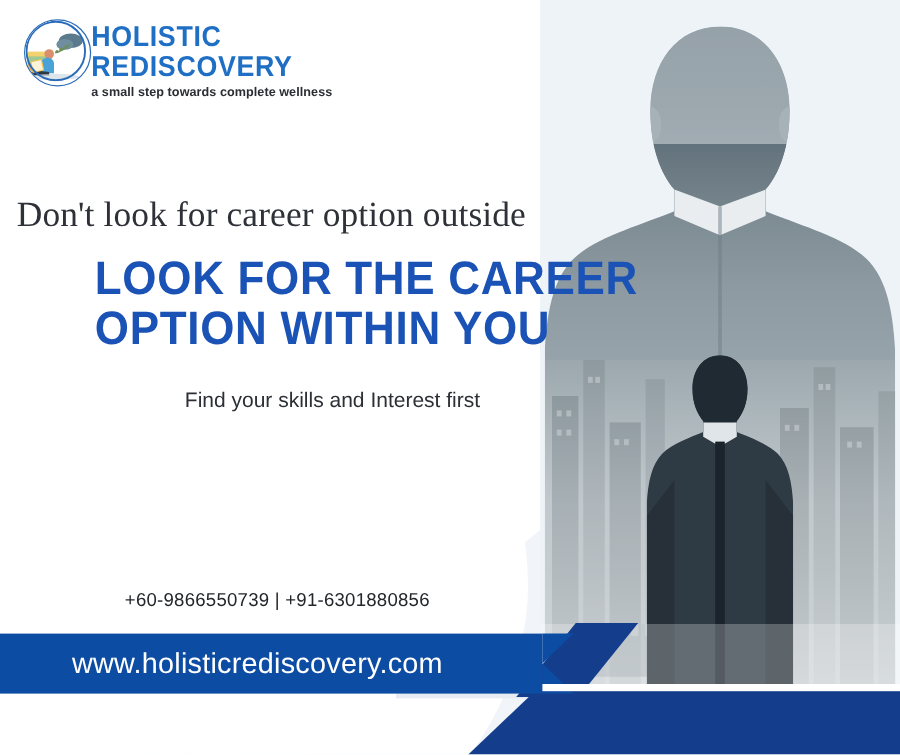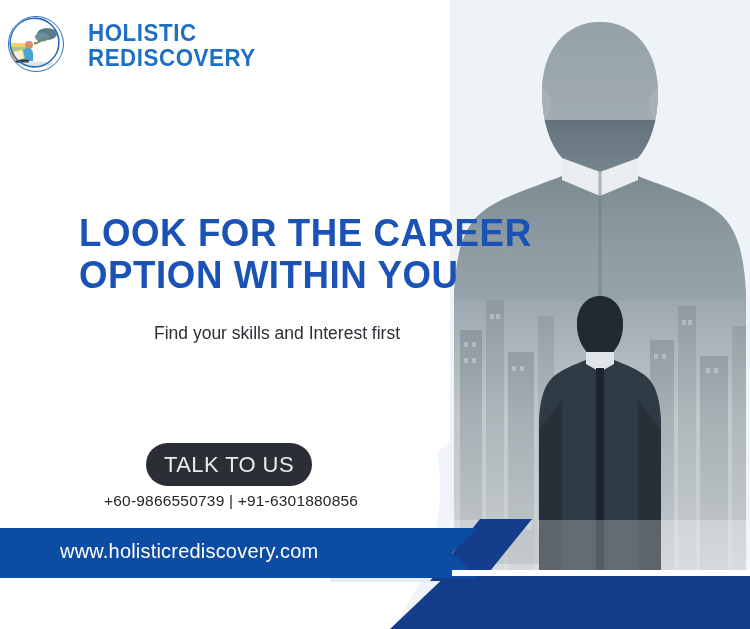--- a/index.html
+++ b/index.html
@@ -58,25 +58,25 @@
     top: 0;
     width: 300px;
     height: 600px;
     overflow: hidden;
   }
   .photo svg { display: block; }
 
   
   .logo-block {
     position: absolute;
-    left: 8px;
+    left: 20px;
     top: 14px;
     display: flex;
-    align-items: center;
-    gap: 24px;
+    align-items: flex-start;
+    gap: 0;
   }
   .logo-mark {
     width: 54px;
     height: 54px;
     border-radius: 50%;
     border: 1.6px solid #2b6cb8;
     background: #ffffff;
     overflow: hidden;
     position: relative;
     flex: none;
@@ -186,21 +186,21 @@
     width: 0;
     height: 0;
     border-top: 25px solid #0d4ca3;
     border-bottom: 25px solid #0d4ca3;
     border-right: 26px solid transparent;
   }
   .url-text {
     position: absolute;
     left: 60px;
     top: 540px;
-    font-size: 20px;
+    font-size: 24px;
     color: #ffffff;
     letter-spacing: 0.2px;
     white-space: nowrap;
   }
   .navy-band {
     position: absolute;
     left: 0;
     top: 570px;
     width: 750px;
     height: 59px;
@@ -356,30 +356,31 @@
         <path d="M11,42 C8,42 5,43 3,44 L3,46 L20,46 L20,43 Z" fill="#2e3944"></path>
         <rect x="5" y="33" width="10" height="10" rx="1" fill="#f3c55a" transform="rotate(-12 10 38)"></rect>
         <rect x="6" y="34" width="8" height="8" fill="#fdf3d8" transform="rotate(-12 10 38)"></rect>
         <ellipse cx="25" cy="47" rx="20" ry="2.5" fill="#c9d6de" opacity="0.6"></ellipse>
         <circle cx="25.5" cy="25.5" r="24.4" fill="none" stroke="#2b6cb8" stroke-width="1.6"></circle>
       </svg>
     </div>
     <div class="logo-text">
       <div class="logo-line1">HOLISTIC</div>
       <div class="logo-line2">REDISCOVERY</div>
+      <div class="logo-tag">a small step towards complete wellness</div>
     </div>
   </div>
 
+  <div class="headline-1">Don't look for career option outside</div>
   <div class="headline-2">
     <span>LOOK FOR THE CAREER</span>
     <span>OPTION WITHIN YOU</span>
   </div>
   <div class="subhead">Find your skills and Interest first</div>
 
-  <button class="cta-button">TALK TO US</button>
   <div class="phones">+60-9866550739  |  +91-6301880856</div>
 
   <div class="navy-chevron"></div>
   <div class="navy-band"></div>
   <div class="url-bar"></div>
   <div class="url-bar-arrow"></div>
   <div class="white-notch"></div>
   <div class="url-text">www.holisticrediscovery.com</div>
 
 </div>

